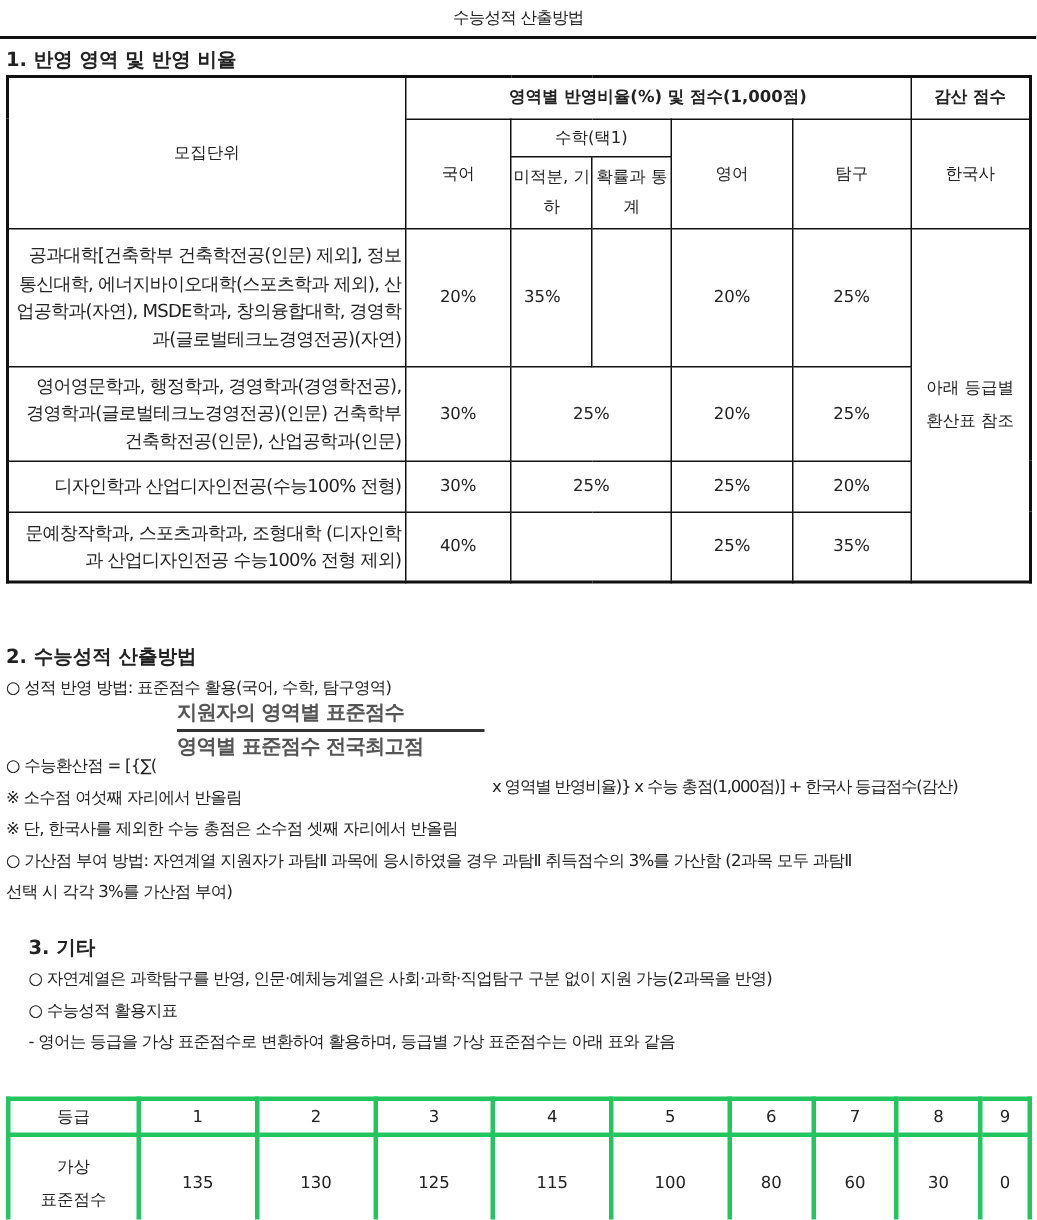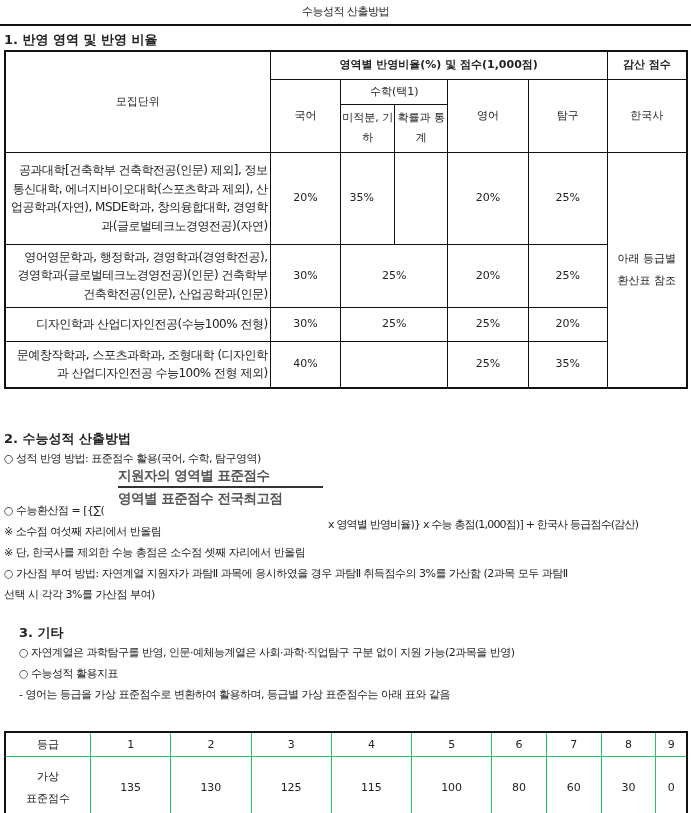--- a/index.html
+++ b/index.html
@@ -14,21 +14,21 @@
   .line { font-size:11px; line-height:21px; padding-left:4px; letter-spacing:-0.5px; white-space:nowrap; }
   .formula { position:relative; height:52px; }
   .frac { position:absolute; left:118px; top:-4px; text-align:left; font-weight:bold; color:#555; font-size:13.5px; font-family:"DejaVu Serif", serif; letter-spacing:-0.5px; }
   .frac .num { line-height:20px; }
   .frac .bar { border-top:2px solid #333; width:205px; margin:1px 0; }
   .frac .den { line-height:18px; }
   .flabel { position:absolute; left:4px; top:34px; font-size:11px; letter-spacing:-0.5px; }
   .ftail { position:absolute; left:328px; top:48px; font-size:11px; letter-spacing:-0.8px; white-space:nowrap; }
   .sec3 { position:absolute; left:15px; top:624px; width:605px; }
   .t2 { position:absolute; left:4px; top:731px; width:684px; border:2px solid #111; font-size:11px; }
-  .t2 td { border:1px solid #22c55e; text-align:center; vertical-align:middle; padding:0; }
+  .t2 td { border:3px solid #22c55e; text-align:center; vertical-align:middle; padding:0; }
 </style>
 </head>
 <body>
 
 <div class="topbar">수능성적 산출방법</div>
 
 <div style="position:absolute;left:0;top:31px;" class="h2">1. 반영 영역 및 반영 비율</div>
 
 <table class="t1">
   <colgroup>

